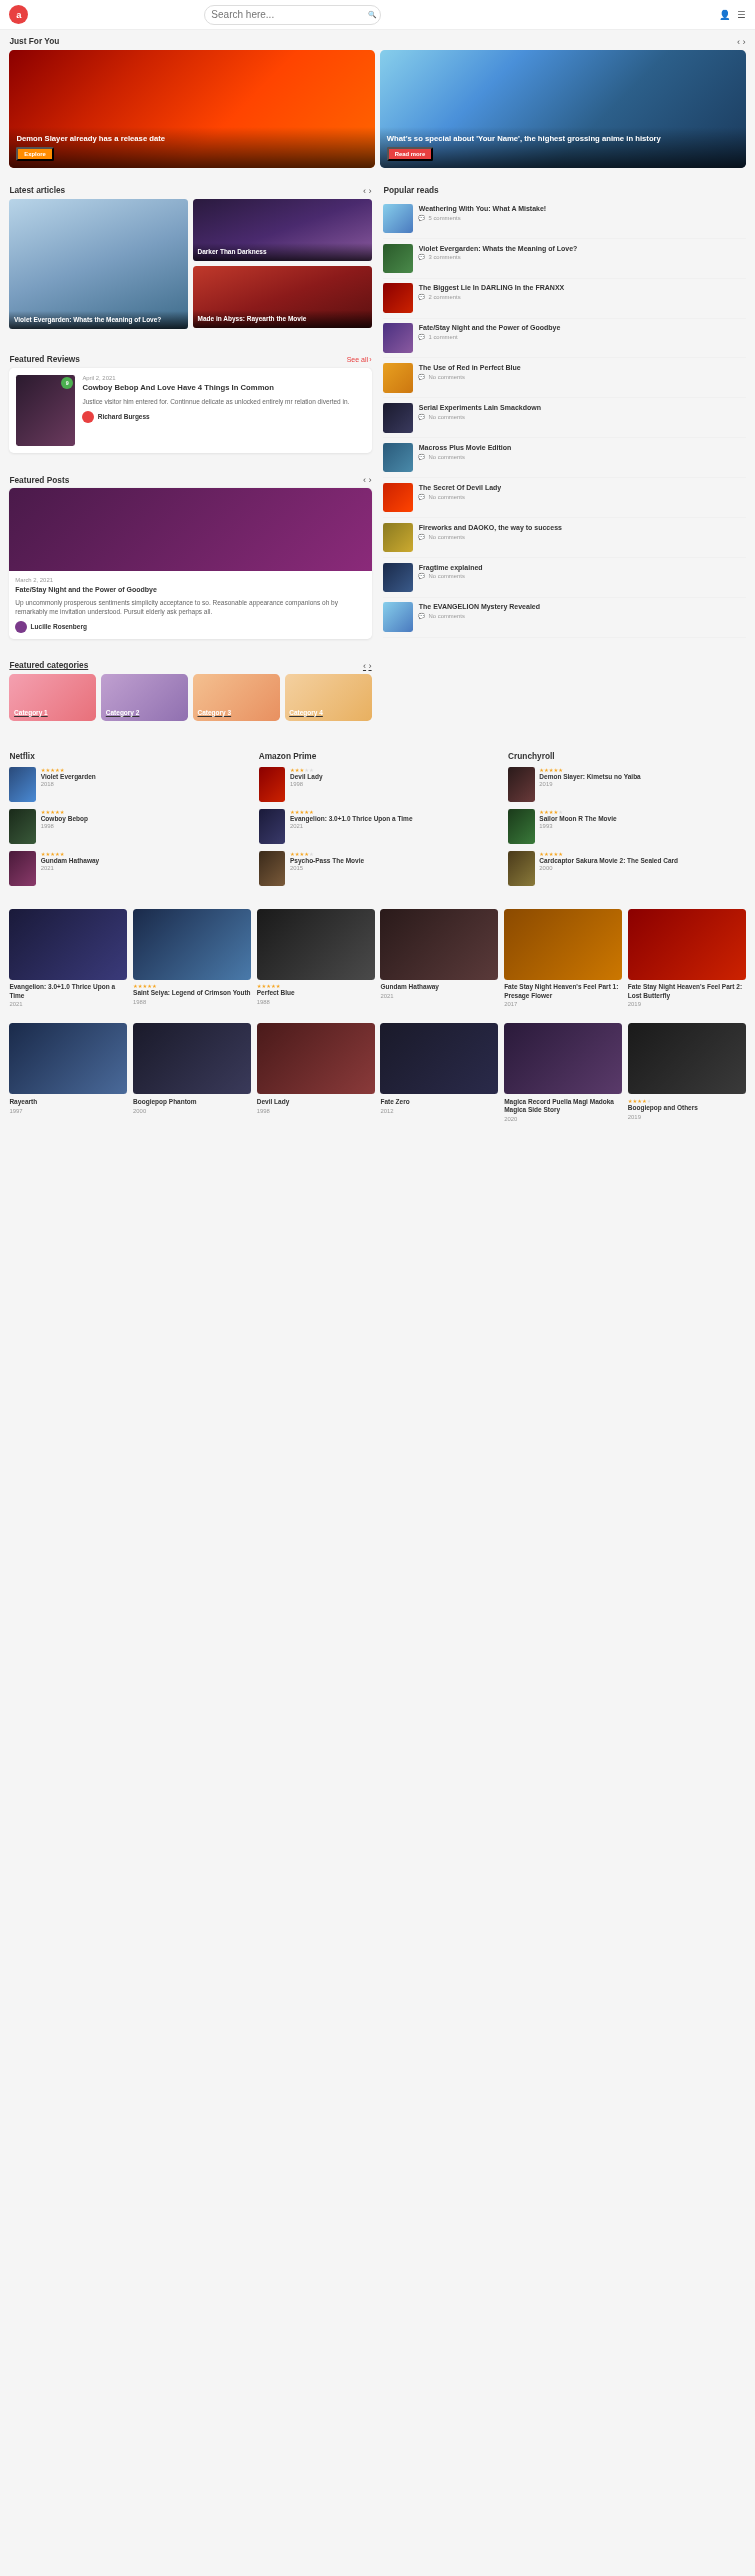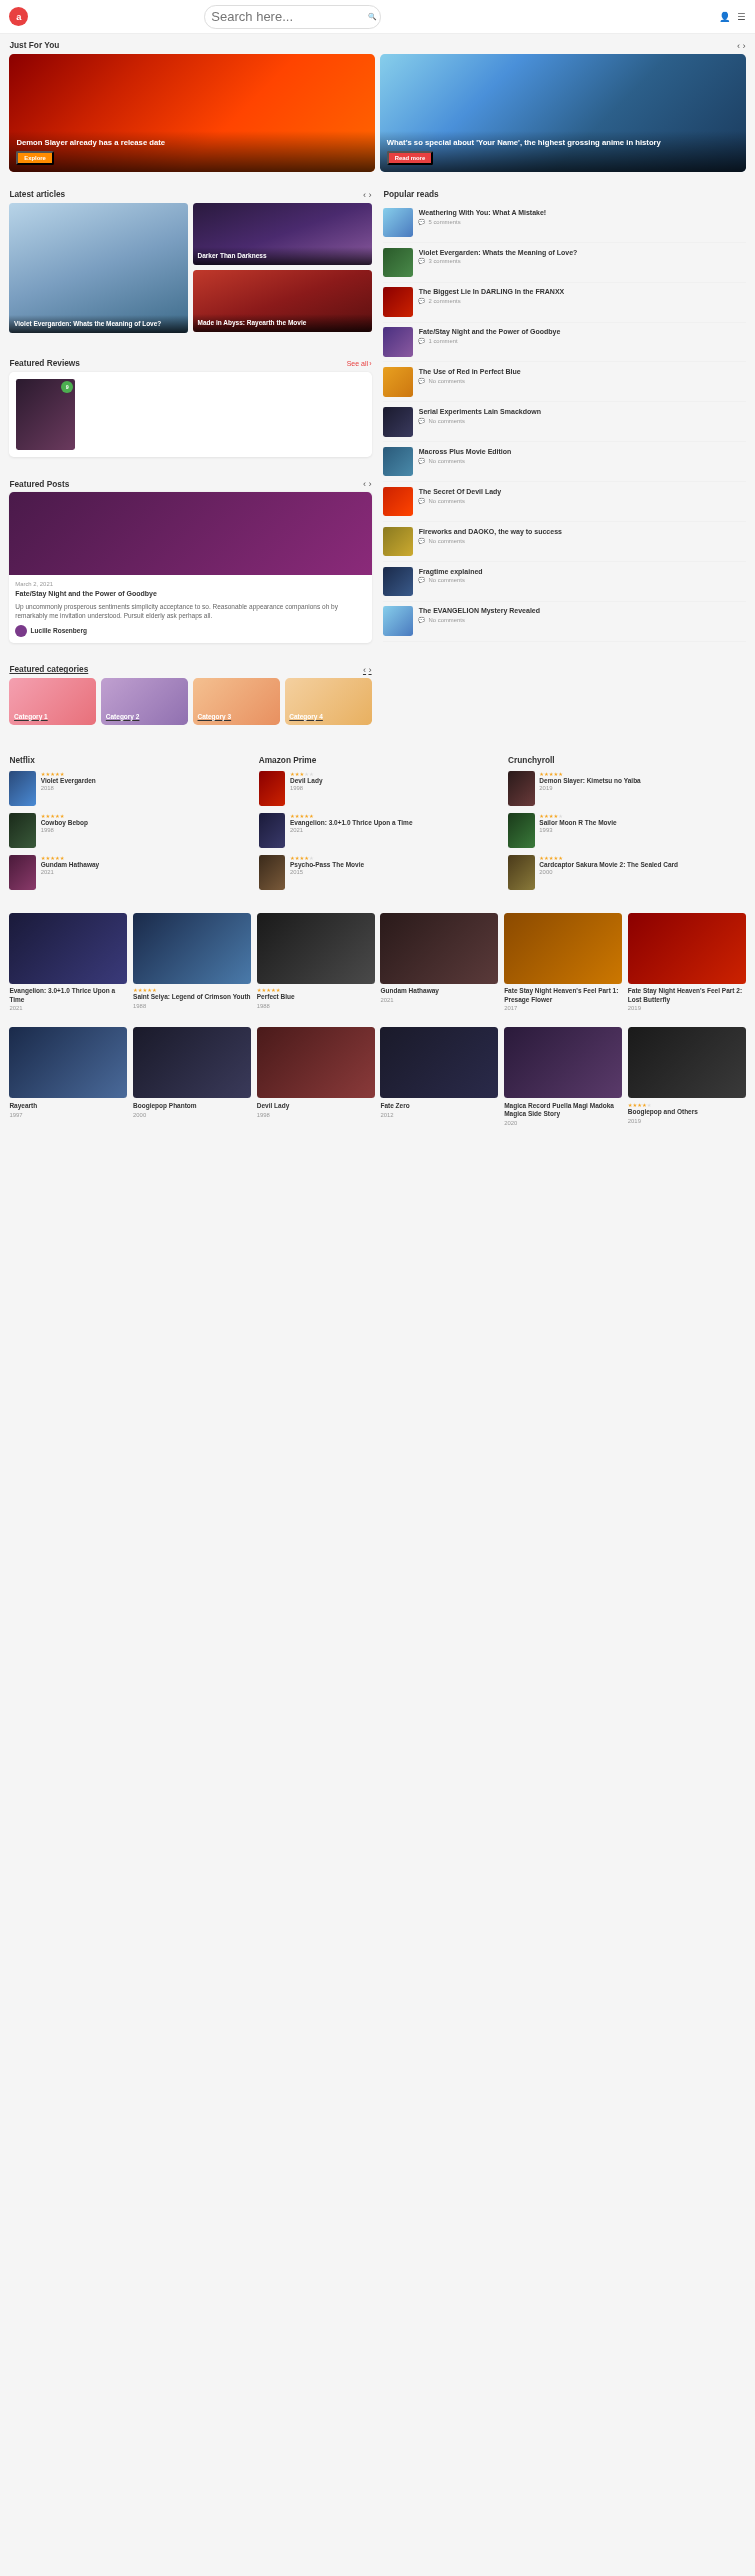--- a/index.html
+++ b/index.html
@@ -2,21 +2,21 @@
 <html style="font-size:9.4px"><head>
   <meta charset="utf-8">
   <style>
     * { box-sizing: border-box; margin: 0; padding: 0; }
     body { font-family: Arial, sans-serif; background: #f5f5f5; color: #333; font-size: 7.7px; }
 
     
     .header { background: #fff; display: flex; align-items: center; padding: 4.7px 9.4px; border-bottom: 0.6px solid #eee; position: sticky; top: 0; z-index: 100; }
     .logo { width: 19px; height: 19px; background: #e84040; border-radius: 50%; display: flex; align-items: center; justify-content: center; color: #fff; font-weight: bold; font-size: 9.4px; margin-right: 7px; flex-shrink: 0; }
     .search-bar { flex: 1; max-width: 177px; position: relative; margin: 0 auto; }
-    .search-bar input { width: 100%; padding: 3.5px 17.7px 3.5px 5.9px; border: 0.6px solid #ddd; border-radius: 11.8px; font-size: 13px; outline: none; }
+    .search-bar input { width: 100%; padding: 3.5px 17.7px 3.5px 5.9px; border: 0.6px solid #ddd; border-radius: 11.8px; font-size: 10px; outline: none; }
     .search-icon-wrap { position: absolute; right: 4.7px; top: 50%; transform: translateY(-50%); color: #999; font-size: 7px; }
     .header-right { display: flex; align-items: center; gap: 5.9px; margin-left: auto; }
     .header-icon { color: #555; font-size: 9.4px; cursor: pointer; }
 
     
     .main { max-width: 755px; margin: 0 auto; padding: 0 9.4px; }
 
     
     .section-header { display: flex; align-items: center; justify-content: space-between; padding: 5.9px 0 3.5px; }
     .section-title { font-weight: bold; font-size: 8.3px; }
@@ -244,20 +244,29 @@
         <div class="section-header">
           <span class="section-title">Featured Reviews</span>
           <span class="see-all">
             <span>See all</span> ›
           </span>
         </div>
         <div class="review-card">
           <div class="review-img">
             <div class="review-badge">9</div>
           </div>
+          <div class="review-content">
+            <div class="review-date">April 2, 2021</div>
+            <div class="review-title">Cowboy Bebop And Love Have 4 Things In Common</div>
+            <div class="review-text">Justice visitor him entered for. Continnue delicate as unlocked entirely mr relation diverted in.</div>
+            <div class="review-author">
+              <div class="author-avatar"></div>
+              <span class="author-name">Richard Burgess</span>
+            </div>
+          </div>
         </div>
       </div>
 
       <div class="featured-posts mt-16">
         <div class="section-header">
           <span class="section-title">Featured Posts</span>
           <div class="nav-arrows">
             <span class="nav-arrow">‹</span>
             <span class="nav-arrow">›</span>
           </div>

